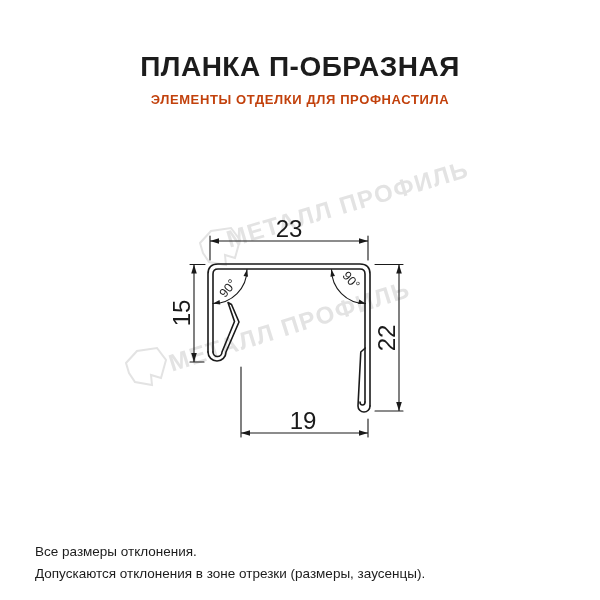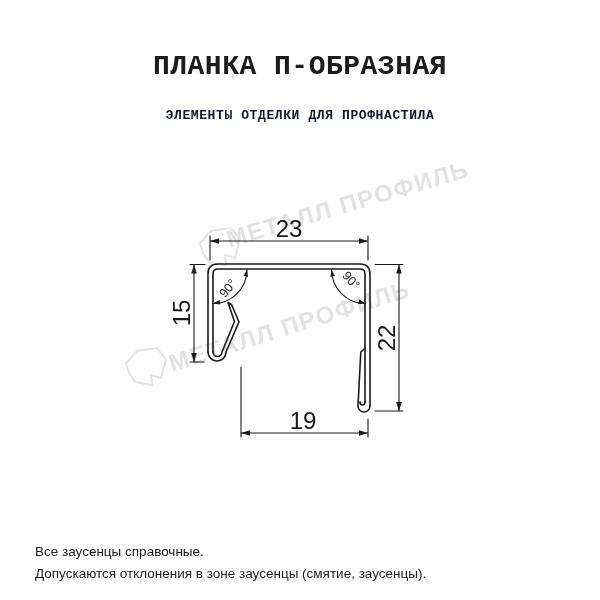--- a/index.html
+++ b/index.html
@@ -1,20 +1,20 @@
 <!DOCTYPE html>
 <html><head>
 <meta charset="utf-8">
 <style>
   html,body{margin:0;padding:0;background:#fff;}
   .page{position:relative;width:600px;height:600px;background:#fff;overflow:hidden;
         font-family:"Liberation Sans",sans-serif;}
-  .header{position:absolute;top:52px;left:0;width:600px;text-align:center;color:#1c1c1c;font-family:Liberation Mono, monospace;}
+  .header{position:absolute;top:52px;left:0;width:600px;text-align:center;color:#1c1c1c;}
   .title-line{font-size:28px;font-weight:800;letter-spacing:.5px;line-height:29px;}
-  .subtitle{margin-top:27px;font-size:13px;font-weight:700;letter-spacing:.6px;color:#0f172a;}
+  .subtitle{margin-top:11px;font-size:13px;font-weight:700;letter-spacing:.6px;color:#c2410c;}
   .footer{position:absolute;left:35px;top:541px;color:#1c1c1c;font-size:13.5px;line-height:22px;}
   svg{position:absolute;left:0;top:0;}
   svg text{font-family:"Liberation Sans",sans-serif;}
 </style>
 </head>
 <body>
 
 <div class="page">
 
   <div class="header">
@@ -71,17 +71,17 @@
       <text x="289" y="237" text-anchor="middle" font-size="24">23</text>
       <text transform="translate(190,313) rotate(-90)" text-anchor="middle" font-size="24">15</text>
       <text transform="translate(395,338) rotate(-90)" text-anchor="middle" font-size="24">22</text>
       <text x="303" y="429" text-anchor="middle" font-size="24">19</text>
       <text transform="translate(231,291) rotate(-50)" text-anchor="middle" font-size="12.5">90°</text>
       <text transform="translate(348,283) rotate(48)" text-anchor="middle" font-size="12.5">90°</text>
     </g>
   </svg>
 
   <div class="footer">
-    <div>Все заусенцы справочные.</div>
-    <div>Допускаются отклонения в зоне заусенцы (смятие, заусенцы).</div>
+    <div>Все размеры отклонения.</div>
+    <div>Допускаются отклонения в зоне отрезки (размеры, заусенцы).</div>
   </div>
 
 </div>
 
 </body></html>

